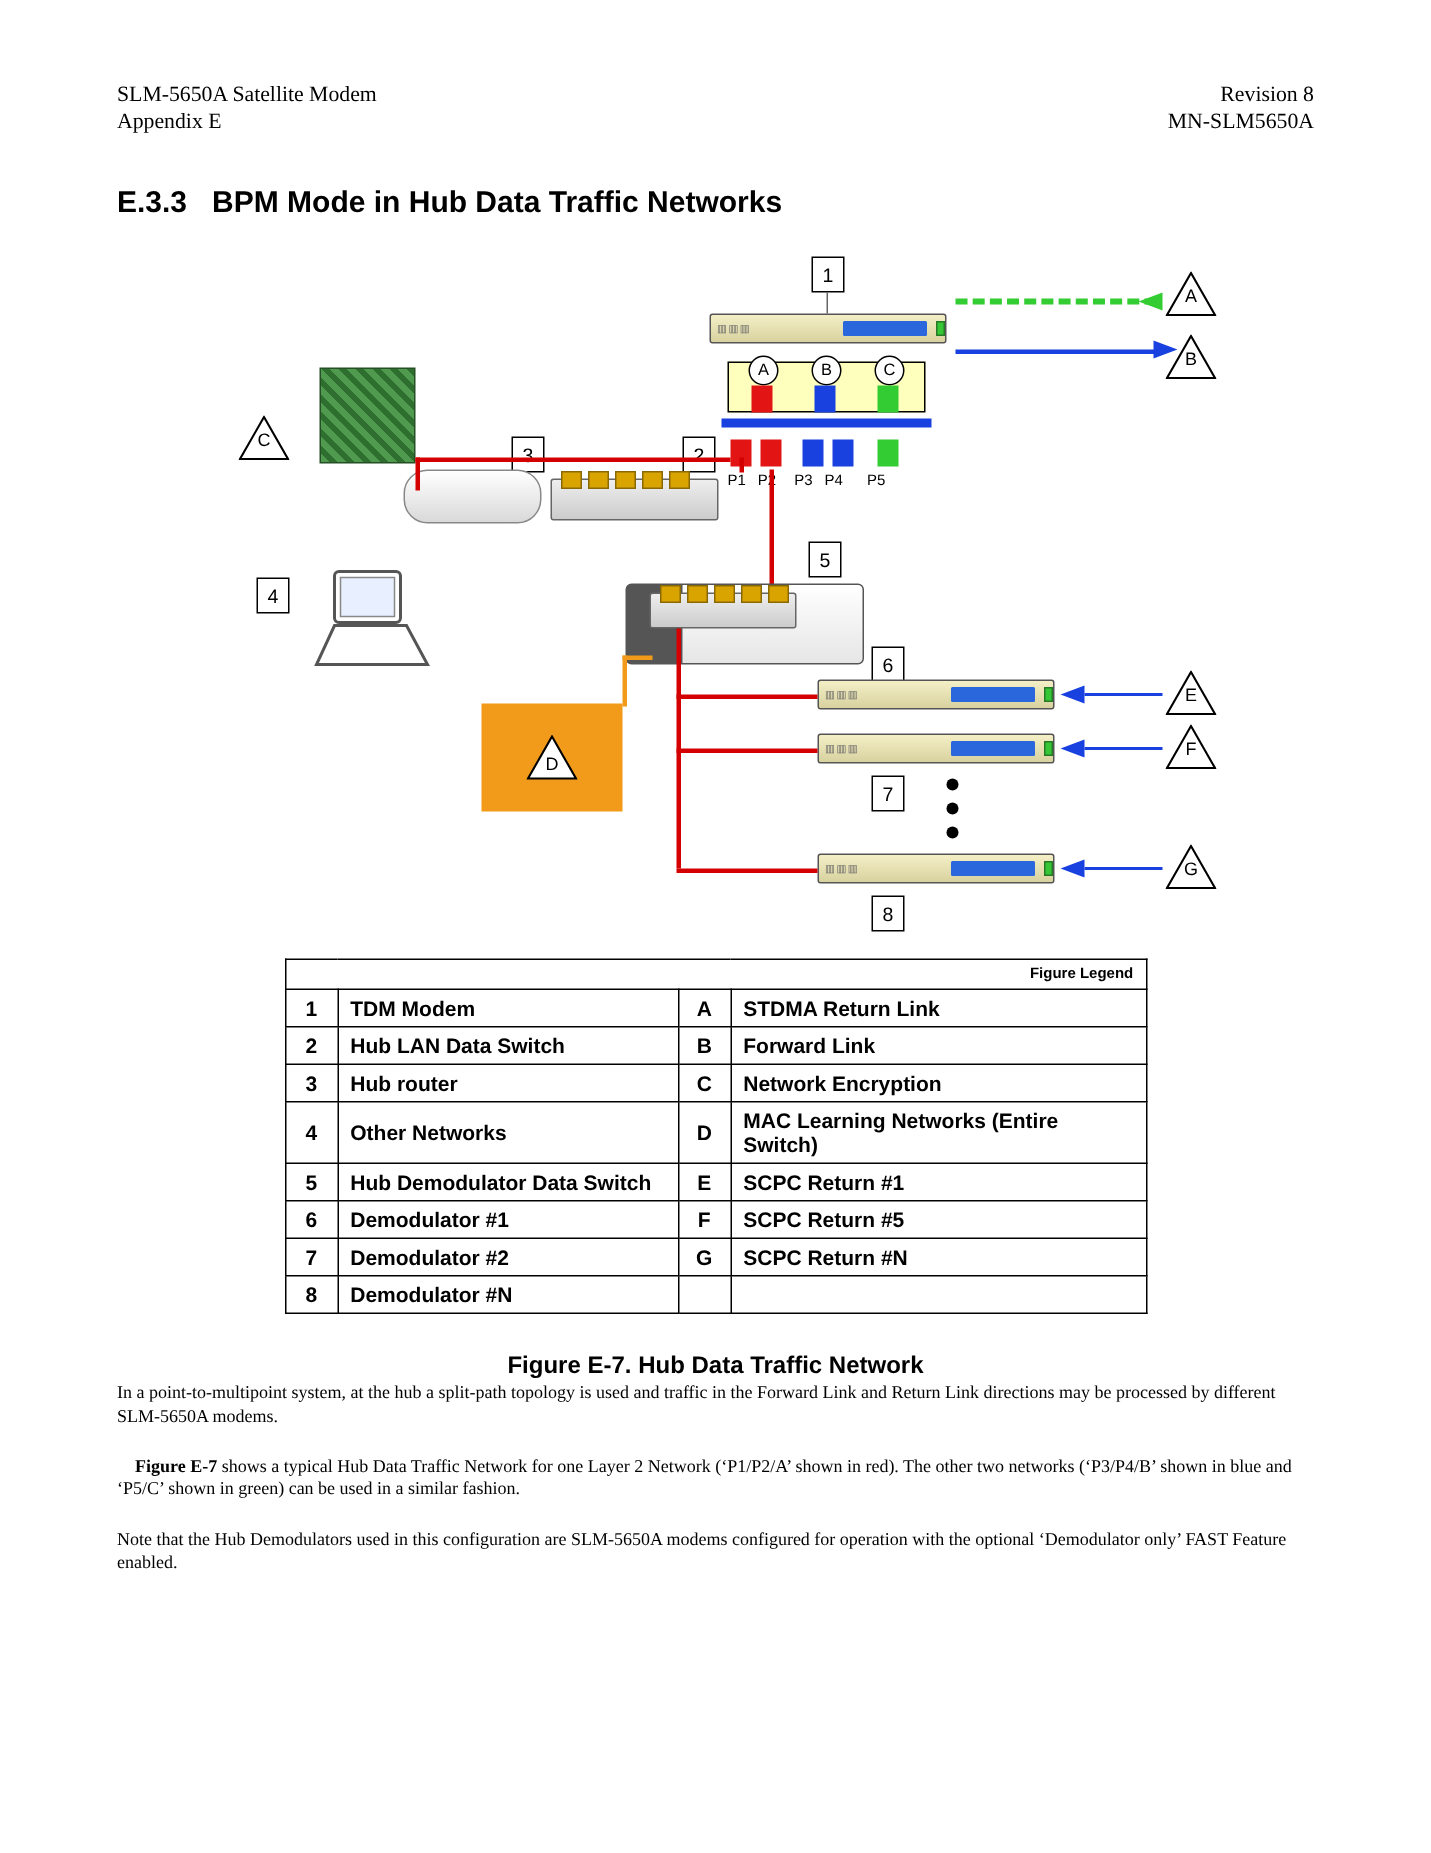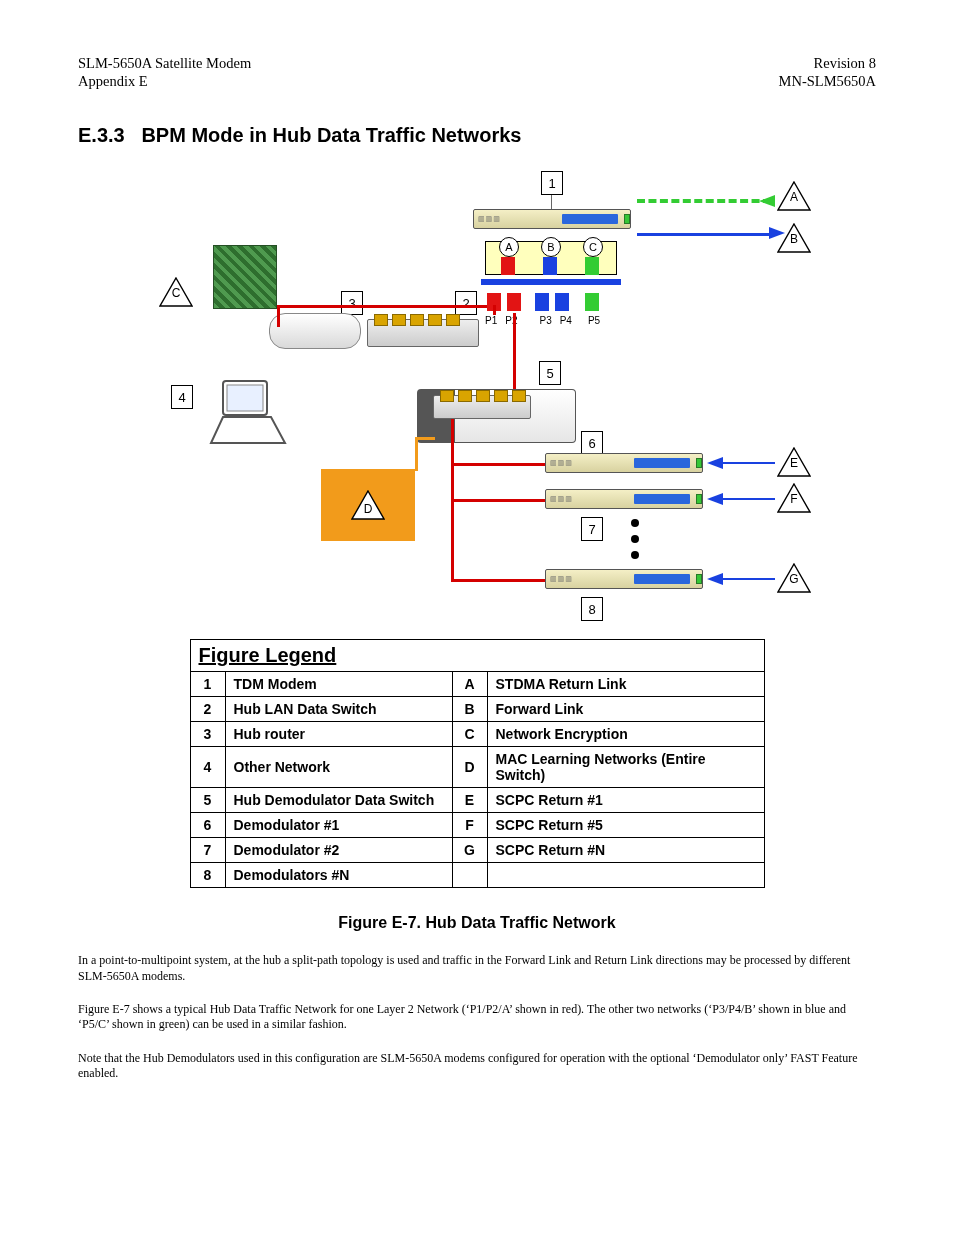--- a/index.html
+++ b/index.html
@@ -165,48 +165,47 @@
     font-family: Arial, Helvetica, sans-serif;
     font-size: 14px;
   }
   table.legend th, table.legend td {
     border: 1px solid #000;
     padding: 4px 8px;
     text-align: left;
     vertical-align: middle;
   }
   table.legend th.title {
-    text-align: left;
+    text-align: right;
     font-weight: bold;
-    font-size: 20px;
-    text-decoration: underline;
+    font-size: 10px;
   }
   table.legend .colhead { font-weight: bold; }
   table.legend td.idx { width: 18px; text-align: center; font-weight: bold; }
   table.legend td.letter { width: 18px; text-align: center; font-weight: bold; }
   table.legend td.eq { width: 210px; font-weight: bold; }
   table.legend td.dt { width: 260px; font-weight: bold; }
   .legend-icon { display:inline-block; vertical-align:middle; }
   .legend-sq { width:14px;height:14px;border:1.5px solid #000; display:inline-block;}
   .legend-tri svg { vertical-align:middle; }
 
   .fig-caption {
     font-family: Arial, Helvetica, sans-serif;
     font-weight: bold;
     font-size: 16px;
     text-align: center;
-    margin: 26px 0 21px 0;
+    margin: 26px 0 1px 0;
   }
   p.body {
     font-family: "Times New Roman", serif;
     font-size: 12px;
     line-height: 1.28;
     margin: 0 0 18px 0;
   }
-  p.body .b { font-weight: normal; }
+  p.body .b { font-weight: bold; margin-left: 12px; }
 
   .footer {
     margin-top: auto;
     border-top: 1px solid #000;
     text-align: center;
     font-size: 14px;
     padding-top: 4px;
     font-family: "Times New Roman", serif;
   }
 </style>
@@ -261,21 +260,21 @@
 
     <div class="line blue h" style="left:344px;top:112px;width:140px;height:6px;"></div>
     <div class="portblock red" style="left:350px;top:126px;"></div>
     <div class="portblock red" style="left:370px;top:126px;"></div>
     <div class="portblock blue" style="left:398px;top:126px;"></div>
     <div class="portblock blue" style="left:418px;top:126px;"></div>
     <div class="portblock green" style="left:448px;top:126px;"></div>
     <div class="portlabels" style="left:348px;top:148px;">
       <span>P1</span>
         <span>P2</span>
-      <span style="margin-left:14px;">P3</span>
+      <span style="margin-left:4px;">P3</span>
         <span>P4</span>
       <span style="margin-left:8px;">P5</span>
     </div>
 
     <div class="numbox" style="left:318px; top:124px;">2</div>
     <div class="switch" style="left:230px; top:152px;">
         <div class="ports">
           <span></span>
           <span></span>
           <span></span>
@@ -404,21 +403,21 @@
           <td class="dt">Forward Link</td>
         </tr>
     <tr>
           <td class="idx">3</td>
           <td class="eq">Hub router</td>
           <td class="letter">C</td>
           <td class="dt">Network Encryption</td>
         </tr>
     <tr>
           <td class="idx">4</td>
-          <td class="eq">Other Network</td>
+          <td class="eq">Other Networks</td>
           <td class="letter">D</td>
           <td class="dt">MAC Learning Networks (Entire Switch)</td>
         </tr>
     <tr>
           <td class="idx">5</td>
           <td class="eq">Hub Demodulator Data Switch</td>
           <td class="letter">E</td>
           <td class="dt">SCPC Return #1</td>
         </tr>
     <tr>
@@ -428,21 +427,21 @@
           <td class="dt">SCPC Return #5</td>
         </tr>
     <tr>
           <td class="idx">7</td>
           <td class="eq">Demodulator #2</td>
           <td class="letter">G</td>
           <td class="dt">SCPC Return #N</td>
         </tr>
     <tr>
           <td class="idx">8</td>
-          <td class="eq">Demodulators #N</td>
+          <td class="eq">Demodulator #N</td>
           <td class="letter"></td>
           <td class="dt"></td>
         </tr>
   </tbody>
     </table>
 
   <div class="fig-caption">Figure E-7. Hub Data Traffic Network</div>
 
   <p class="body">In a point-to-multipoint system, at the hub a split-path topology is used and traffic in the Forward Link and Return Link directions may be processed by different SLM-5650A modems.</p>
 

